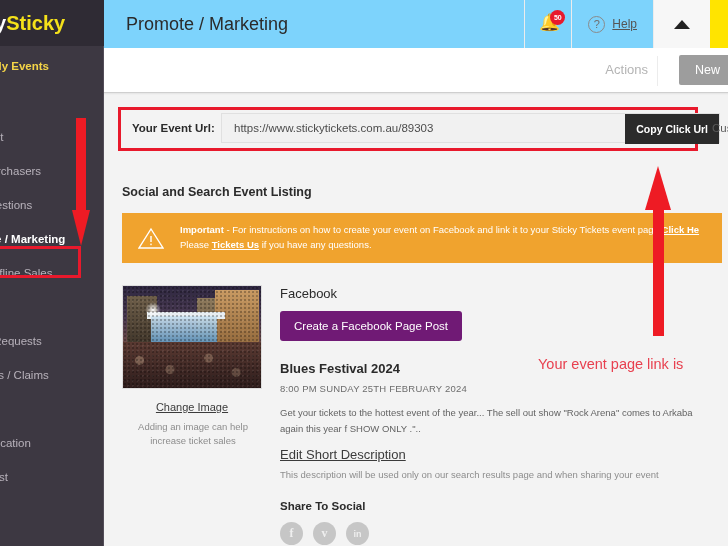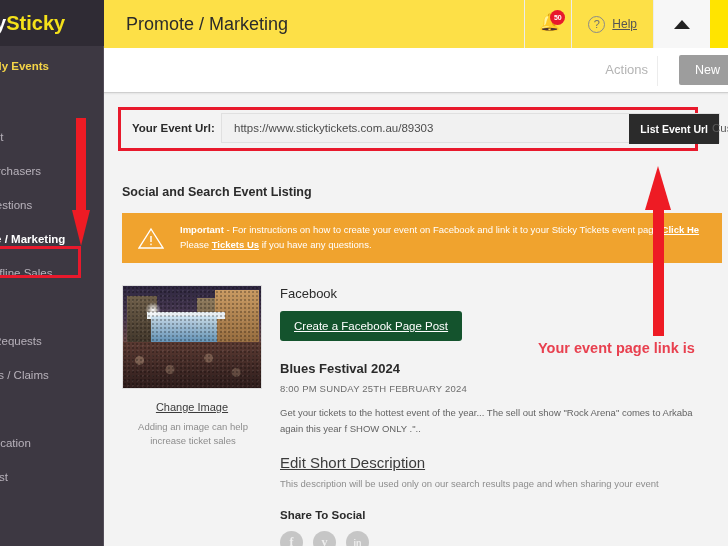--- a/index.html
+++ b/index.html
@@ -59,21 +59,21 @@
     background: #534d58;
   }
 
   
   .main {
     position: absolute; left: 104px; top: 0;
     width: 624px; height: 546px;
     background: #f3f3f3;
   }
   .topbar {
-    height: 48px; background: #fde047;
+    height: 48px; background: #7dd3fc;
     display: flex; align-items: center;
     position: relative;
   }
   .page-title {
     font-size: 18px; color: #2b2b2b;
     margin-left: 22px; font-weight: normal;
   }
   .top-right {
     position: absolute; right: 0; top: 0;
     height: 48px; display: flex; align-items: stretch;
@@ -281,42 +281,41 @@
   .change-note {
     margin-top: 7px; width: 142px;
     text-align: center;
     font-size: 9.5px; color: #8d8d8d; line-height: 1.5;
   }
 
   .col-detail { flex: 1; padding-top: 1px; }
   .fb-label { font-size: 13px; color: #2b2b2b; }
   .fb-button {
     margin-top: 10px;
-    background: #14532d; color: #fff;
+    background: #701a75; color: #fff;
     border: none; border-radius: 3px;
     font-size: 11.5px;
     padding: 9px 14px;
-    text-decoration: underline;
   }
   .event-name {
     margin-top: 20px;
     font-size: 13px; font-weight: bold; color: #2b2b2b;
   }
   .event-date {
     margin-top: 7px;
     font-size: 9.5px; color: #6d6d6d; letter-spacing: .2px;
   }
   .event-desc {
     margin-top: 11px;
     font-size: 9.5px; color: #636363; line-height: 1.65;
     width: 430px;
   }
   .edit-short {
-    margin-top: 18px;
-    font-size: 15px; color: #3b3b3b; text-decoration: underline;
+    margin-top: 11px;
+    font-size: 13px; color: #3b3b3b; text-decoration: underline;
   }
   .short-note {
     margin-top: 7px;
     font-size: 9.5px; color: #8d8d8d;
   }
   .share-title {
     margin-top: 20px;
     font-size: 11.5px; font-weight: bold; color: #2b2b2b;
   }
   .share-icons { margin-top: 10px; display: flex; gap: 10px; }
@@ -337,24 +336,23 @@
   .anno-arrow-url {
     position: absolute; left: 645px; top: 166px;
     width: 26px; height: 170px;
   }
   .anno-box-nav {
     position: absolute; left: -4px; top: 246px;
     width: 85px; height: 32px;
     border: 3px solid #e8192c;
   }
   .anno-text {
-    position: absolute; left: 538px; top: 340px;
+    position: absolute; left: 538px; top: 356px;
     font-size: 14.5px; color: #e8404f;
     white-space: nowrap;
-    font-weight: bold;
   }
 </style>
 </head>
 <body>
 
 <div id="app">
 
   <div class="sidebar">
     <div class="sidebar-logo">
       <div class="logo-text">
@@ -407,21 +405,21 @@
       <button class="new-button">New</button>
       <div class="actionbar-shadow"></div>
     </div>
 
     <div class="url-wrap">
       <div class="url-highlight"></div>
       <div class="url-inner">
         <div class="url-label">Your Event Url:</div>
         <div class="url-field">
           <span class="url-value">https://www.stickytickets.com.au/89303</span>
-          <button class="copy-btn">List Event Url</button>
+          <button class="copy-btn">Copy Click Url</button>
         </div>
       </div>
       <div class="customise-link">Custo</div>
     </div>
 
     <div class="section-title">Social and Search Event Listing</div>
 
     <div class="warn-banner">
       <div class="warn-icon-box">
         <div class="warn-tri">

